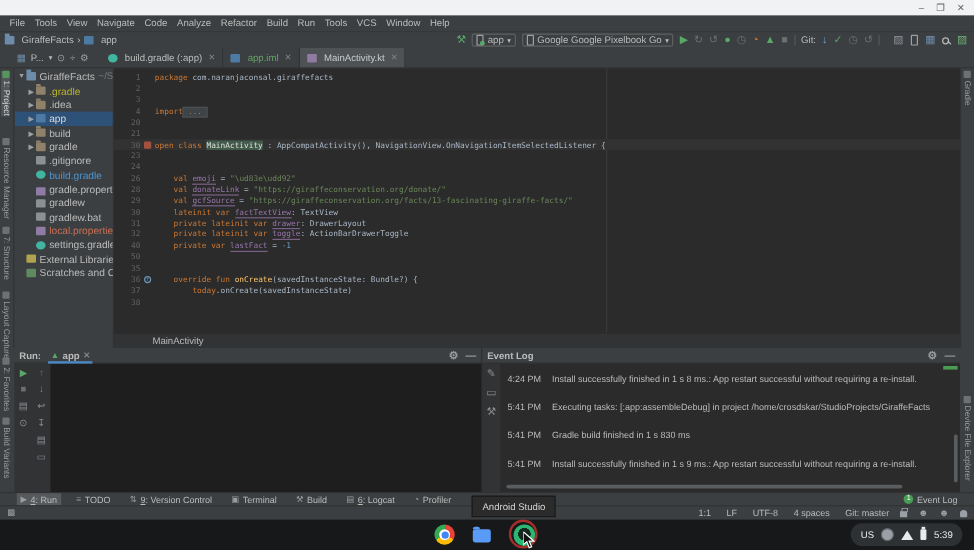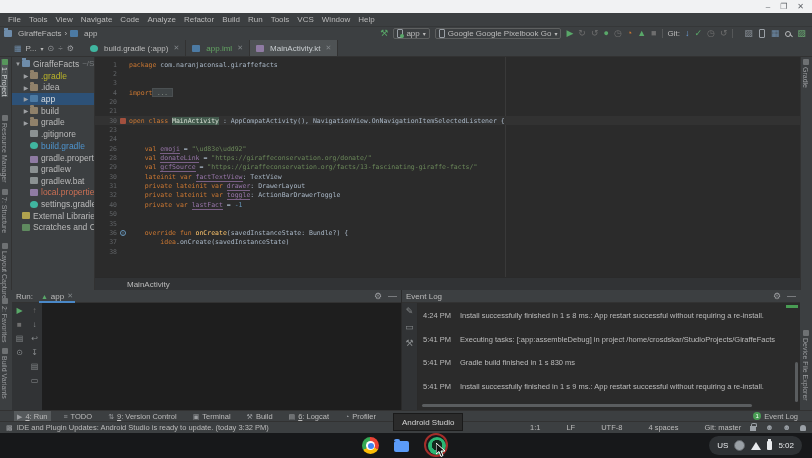--- a/index.html
+++ b/index.html
@@ -79,21 +79,21 @@
   .tk-nu { color:#6897bb; } .tk-f { color:#ffc66d; }
   .tk-h { color:#d8e0d5; background:#42594c; }
   .tk-fold { color:#8a9187; background:#3e4345; border:1px solid #4b5052; font-size:6px; }
   #margin-guide { position:absolute; left:410px; top:0; bottom:13px; width:1px; background:#393939; }
   #ed-crumb { position:absolute; left:0; right:0; bottom:0; height:13px; background:#313335;
     border-top:1px solid #2a2a2a; font-size:8px; color:#bbbbbb; display:flex; align-items:center; padding-left:32px; }
 
   
   #bottom { position:absolute; left:12px; top:290px; width:788px; height:120px; display:flex; }
   .panel-header { height:13px; background:#3c3f41; display:flex; align-items:center; font-size:8px;
-    padding:0 4px; gap:4px; border-bottom:1px solid #323232; }
+    padding:0 4px; gap:4px; border-bottom:1px solid #323232;font-weight:bold; }
   .ph-right { margin-left:auto; display:flex; gap:6px; align-items:center; color:#9b9da0; }
 
   #runpanel { width:390px; flex:none; display:flex; flex-direction:column; border-right:1px solid #2a2a2a; }
   #run-tab { display:flex; align-items:center; gap:3px; padding:0 4px; height:13px; position:relative; }
   #run-tab::after { content:""; position:absolute; left:2px; right:2px; bottom:0; height:2px; background:#4a88c7; }
   #run-body { flex:1; display:flex; }
   .icol { width:15px; background:#313335; display:flex; flex-direction:column; align-items:center;
     padding-top:3px; gap:5px; flex:none; }
   .icol .tbi { font-size:8px; }
   #console { flex:1; background:#1e1e1e; }
@@ -393,21 +393,21 @@
           <div class="cl"><span class="ln">26</span><span class="gut"></span><span><span class="tk-p">    </span><span class="tk-k">val</span><span class="tk-p"> </span><span class="tk-pr">emoji</span><span class="tk-p"> = </span><span class="tk-s">"\ud83e\udd92"</span></span></div>
           <div class="cl"><span class="ln">28</span><span class="gut"></span><span><span class="tk-p">    </span><span class="tk-k">val</span><span class="tk-p"> </span><span class="tk-pr">donateLink</span><span class="tk-p"> = </span><span class="tk-s">"https://giraffeconservation.org/donate/"</span></span></div>
           <div class="cl"><span class="ln">29</span><span class="gut"></span><span><span class="tk-p">    </span><span class="tk-k">val</span><span class="tk-p"> </span><span class="tk-pr">gcfSource</span><span class="tk-p"> = </span><span class="tk-s">"https://giraffeconservation.org/facts/13-fascinating-giraffe-facts/"</span></span></div>
           <div class="cl"><span class="ln">30</span><span class="gut"></span><span><span class="tk-p">    </span><span class="tk-k">lateinit var</span><span class="tk-p"> </span><span class="tk-pr">factTextView</span><span class="tk-p">: TextView</span></span></div>
           <div class="cl"><span class="ln">31</span><span class="gut"></span><span><span class="tk-p">    </span><span class="tk-k">private lateinit var</span><span class="tk-p"> </span><span class="tk-pr">drawer</span><span class="tk-p">: DrawerLayout</span></span></div>
           <div class="cl"><span class="ln">32</span><span class="gut"></span><span><span class="tk-p">    </span><span class="tk-k">private lateinit var</span><span class="tk-p"> </span><span class="tk-pr">toggle</span><span class="tk-p">: ActionBarDrawerToggle</span></span></div>
           <div class="cl"><span class="ln">40</span><span class="gut"></span><span><span class="tk-p">    </span><span class="tk-k">private var</span><span class="tk-p"> </span><span class="tk-pr">lastFact</span><span class="tk-p"> = </span><span class="tk-nu">-1</span></span></div>
           <div class="cl"><span class="ln">50</span><span class="gut"></span><span></span></div>
           <div class="cl"><span class="ln">35</span><span class="gut"></span><span></span></div>
           <div class="cl"><span class="ln">36</span><span class="gut"><span class="mk-override">↑</span></span><span><span class="tk-p">    </span><span class="tk-k">override fun</span><span class="tk-p"> </span><span class="tk-f">onCreate</span><span class="tk-p">(savedInstanceState: Bundle?) {</span></span></div>
-          <div class="cl"><span class="ln">37</span><span class="gut"></span><span><span class="tk-p">        </span><span class="tk-k">idea</span><span class="tk-p">.onCreate(savedInstanceState)</span></span></div>
+          <div class="cl"><span class="ln">37</span><span class="gut"></span><span><span class="tk-p">        </span><span class="tk-k">today</span><span class="tk-p">.onCreate(savedInstanceState)</span></span></div>
           <div class="cl"><span class="ln">38</span><span class="gut"></span><span></span></div>
         </div>
       <div id="ed-crumb">
         <span>MainActivity</span>
       </div>
     </div>
     <div id="rstripe">
         <div class="vlabel" style="top: 2px;">
           <span class="dot"></span>
           <span>Gradle</span>
@@ -522,23 +522,22 @@
         </span>
       </span>
     <span id="tw-right">
       <span class="badge">1</span>
       <span>Event Log</span>
     </span>
   </div>
 
   <div id="statusbar">
     <span class="tbi" style="color:#9b9da0;font-size:7px;margin-right:4px">▩</span>
-    <span>IDE and Plugin Updates: Android Studio is ready to update. (today 3:32 PM)</span>
     <span id="sb-right">
-      <span id="sb-segments" style="display:flex;gap:26px">
+      <span id="sb-segments" style="display:flex;gap:13px">
           <span>1:1</span>
           <span>LF</span>
           <span>UTF-8</span>
           <span>4 spaces</span>
           <span>Git: master</span>
         </span>
       <span class="mi-lock"></span>
       <span class="tbi" style="color:#9aa0a6;font-size:8px">☻</span>
       <span class="tbi" style="color:#9aa0a6;font-size:8px">☻</span>
       <span class="mi-bell"></span>
@@ -557,21 +556,21 @@
               <polygon points="0,0 0,11 3,8.5 5,13.5 7,12.5 5,8 9,8" fill="#111" stroke="#fff" stroke-width="1"></polygon>
             </svg>
         </span>
       </span>
     </div>
     <div id="tray">
       <span>US</span>
       <span class="avatar"></span>
       <span class="mi-wifi"></span>
       <span class="mi-batt"></span>
-      <span>5:02</span>
+      <span>5:39</span>
     </div>
   </div>
 
   <div id="tooltip">
     <span>Android Studio</span>
   </div>
 
 </div>
 
 </body></html>

